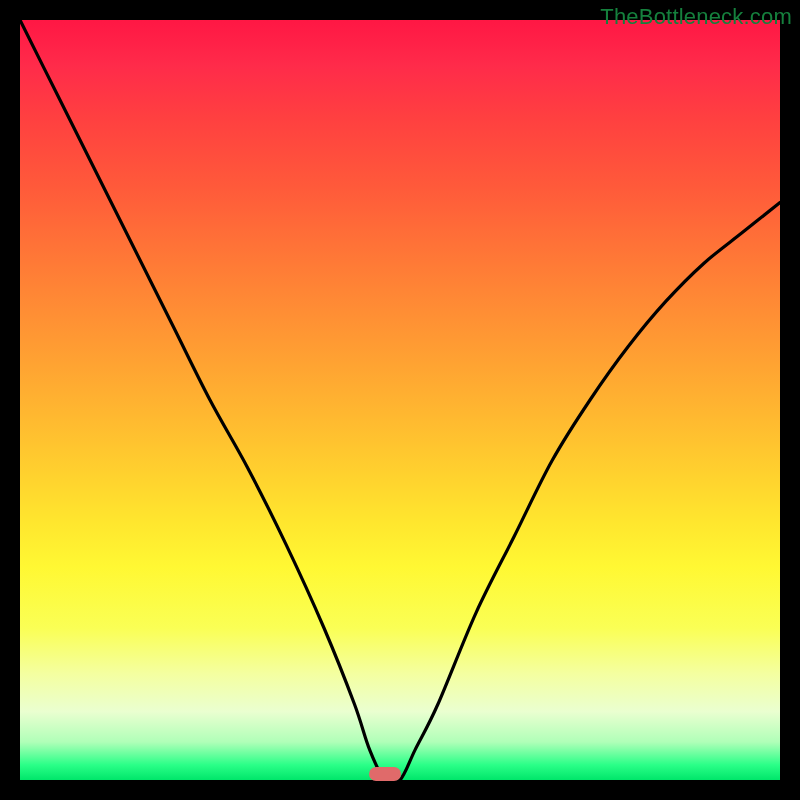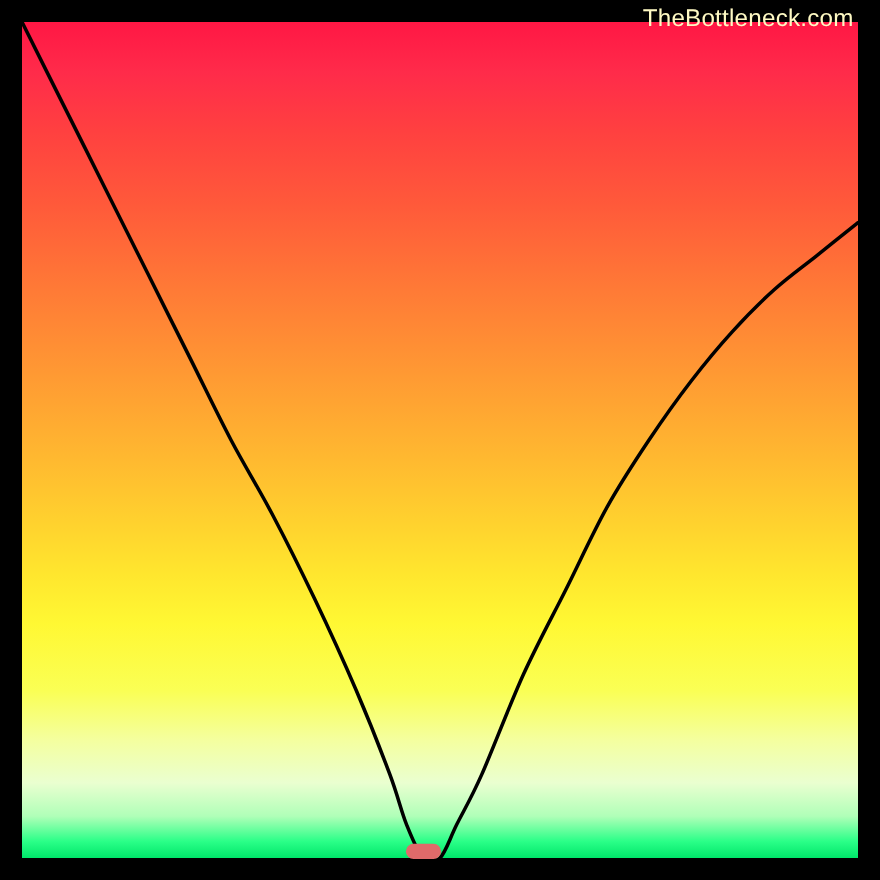--- a/index.html
+++ b/index.html
@@ -35,22 +35,22 @@
       #faff55 80%,
       #f4ffa0 86%,
       #eaffd0 91%,
       #b0ffb8 95%,
       #2bff88 98%,
       #00e66a 100%);
   }
   .attribution {
     position: absolute;
     top: 4px;
-    right: 24px;
-    color: #fef9c3;
+    right: 8px;
+    color: #15803d;
     font-size: 22px;
     font-weight: 500;
     letter-spacing: 0.2px;
   }
   .curve-svg {
     position: absolute;
     left: 20px;
     top: 20px;
     width: 760px;
     height: 760px;

